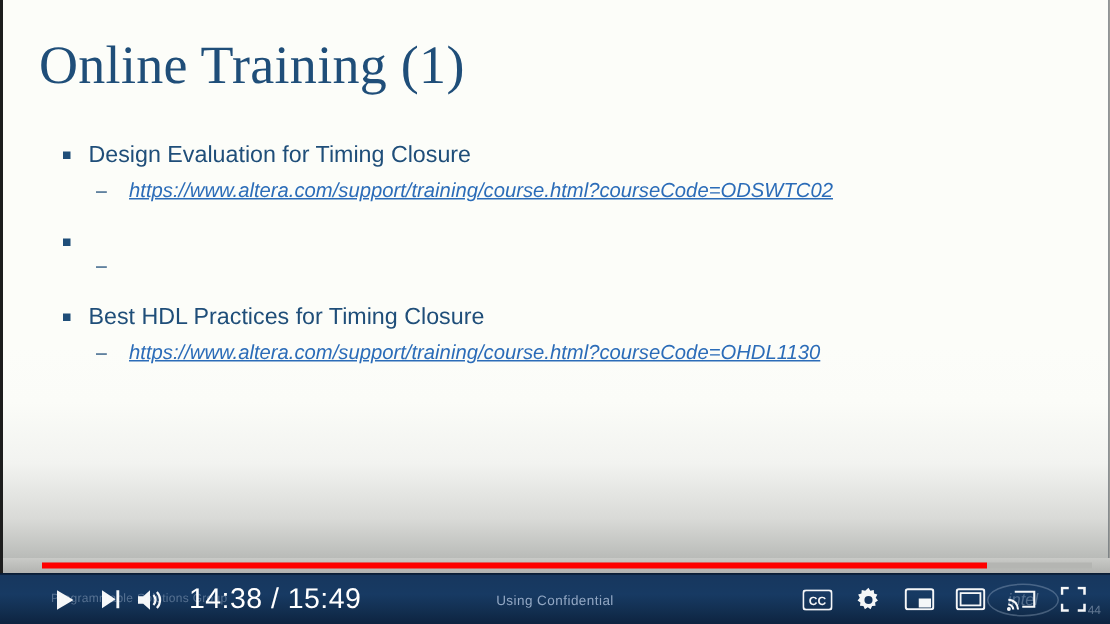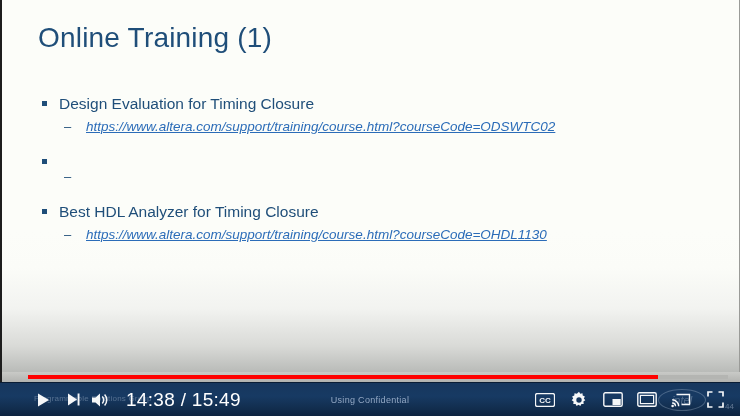--- a/index.html
+++ b/index.html
@@ -33,26 +33,27 @@
                 #f2f3f0 83%,
                 #d9dad7 93%,
                 #b9bbb8 100%);
     border-left: 2px solid #1d1d1d;
     border-right: 1px solid #9a9b98;
     overflow: hidden;
   }
 
   .slide-title {
     position: absolute;
-    left: 36px;
+    left: 24px;
     top: 22px;
-    font-size: 28px;
+    font-size: 36px;
     color: #1f4e79;
     letter-spacing: 0.2px;
     white-space: nowrap;
+    font-family: Liberation Serif, serif;
   }
 
   .body-list {
     position: absolute;
     left: 40px;
     top: 94px;
     width: 660px;
   }
 
   .l1-row {
@@ -258,21 +259,21 @@
           </span>
       </div>
       <div class="l2-row">
         <span class="l2-marker">–</span>
       </div>
 
       <div class="l1-row">
         <span class="l1-marker">
             <i></i>
           </span>
-        <span class="l1-text">Best HDL Analyzer for Timing Closure</span>
+        <span class="l1-text">Best HDL Practices for Timing Closure</span>
       </div>
       <div class="l2-row">
         <span class="l2-marker">–</span>
         <a class="l2-link" href="#">https://www.altera.com/support/training/course.html?courseCode=OHDL1130</a>
       </div>
 
     </div>
   </div>
 
   <div id="progress-bar">

